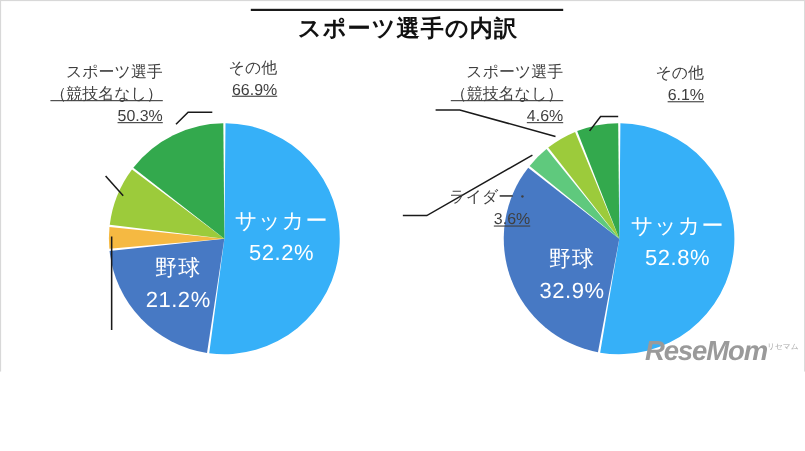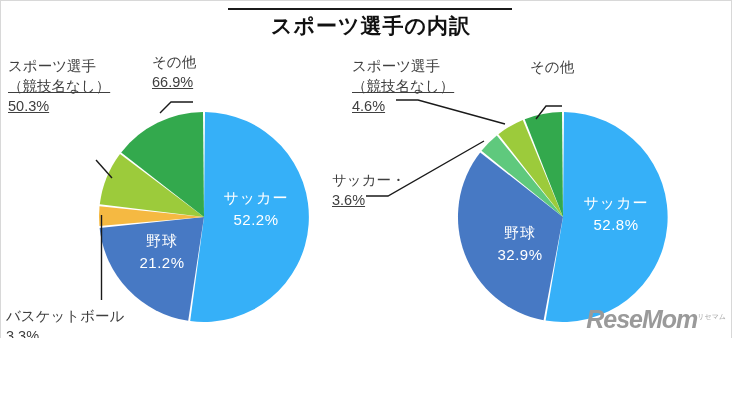--- a/index.html
+++ b/index.html
@@ -63,26 +63,26 @@
     top: 0;
   }
   
   .lbl {
     position: absolute;
     font-size: 14.5px;
     color: #3f3f3f;
     line-height: 1.38;
     white-space: nowrap;
   }
-  .lbl.center { text-align: left; }
+  .lbl.center { text-align: right; }
   .lbl .pct { display: block; text-decoration: underline; }
   .slice-lbl {
     position: absolute;
     color: #ffffff;
-    font-size: 15px;
+    font-size: 20px;
     line-height: 1.45;
     text-align: center;
     white-space: nowrap;
     letter-spacing: 1px;
   }
   .slice-lbl .pct { display: block; letter-spacing: 0.5px; }
   .year-lbl {
     position: absolute;
     font-size: 11px;
     color: #3a3a3a;
@@ -145,24 +145,20 @@
       <span>スポーツ選手</span>
       <span class="pct">（競技名なし）</span>
       <span class="pct">50.3%</span>
     </div>
 
     <div class="lbl center" style="left: 152px; top: 52px; width: 100px;">
       <span>その他</span>
       <span class="pct">66.9%</span>
     </div>
 
-    <div class="lbl center" style="left: 6px; top: 306px; width: 170px;">
-      <span>バスケットボール</span>
-      <span class="pct">3.3%</span>
-    </div>
 
     <div class="slice-lbl" style="left: 196px; top: 187px; width: 120px;">
       <span>サッカー</span>
       <span class="pct">52.2%</span>
     </div>
 
     <div class="slice-lbl" style="left: 112px; top: 230px; width: 100px;">
       <span>野球</span>
       <span class="pct">21.2%</span>
     </div>
@@ -192,24 +188,25 @@
     </svg>
 
     <div class="lbl center" style="left: -14px; top: 56px; width: 160px;">
       <span>スポーツ選手</span>
       <span class="pct">（競技名なし）</span>
       <span class="pct">4.6%</span>
     </div>
 
     <div class="lbl center" style="left: 164px; top: 57px; width: 110px;">
       <span>その他</span>
+      <span class="pct">6.1%</span>
     </div>
 
     <div class="lbl center" style="left: -34px; top: 170px; width: 150px;">
-      <span>サッカー・</span>
+      <span>ライダー・</span>
       <span class="pct">3.6%</span>
     </div>
 
     <div class="slice-lbl" style="left: 190px; top: 192px; width: 120px;">
       <span>サッカー</span>
       <span class="pct">52.8%</span>
     </div>
 
     <div class="slice-lbl" style="left: 104px; top: 222px; width: 100px;">
       <span>野球</span>

